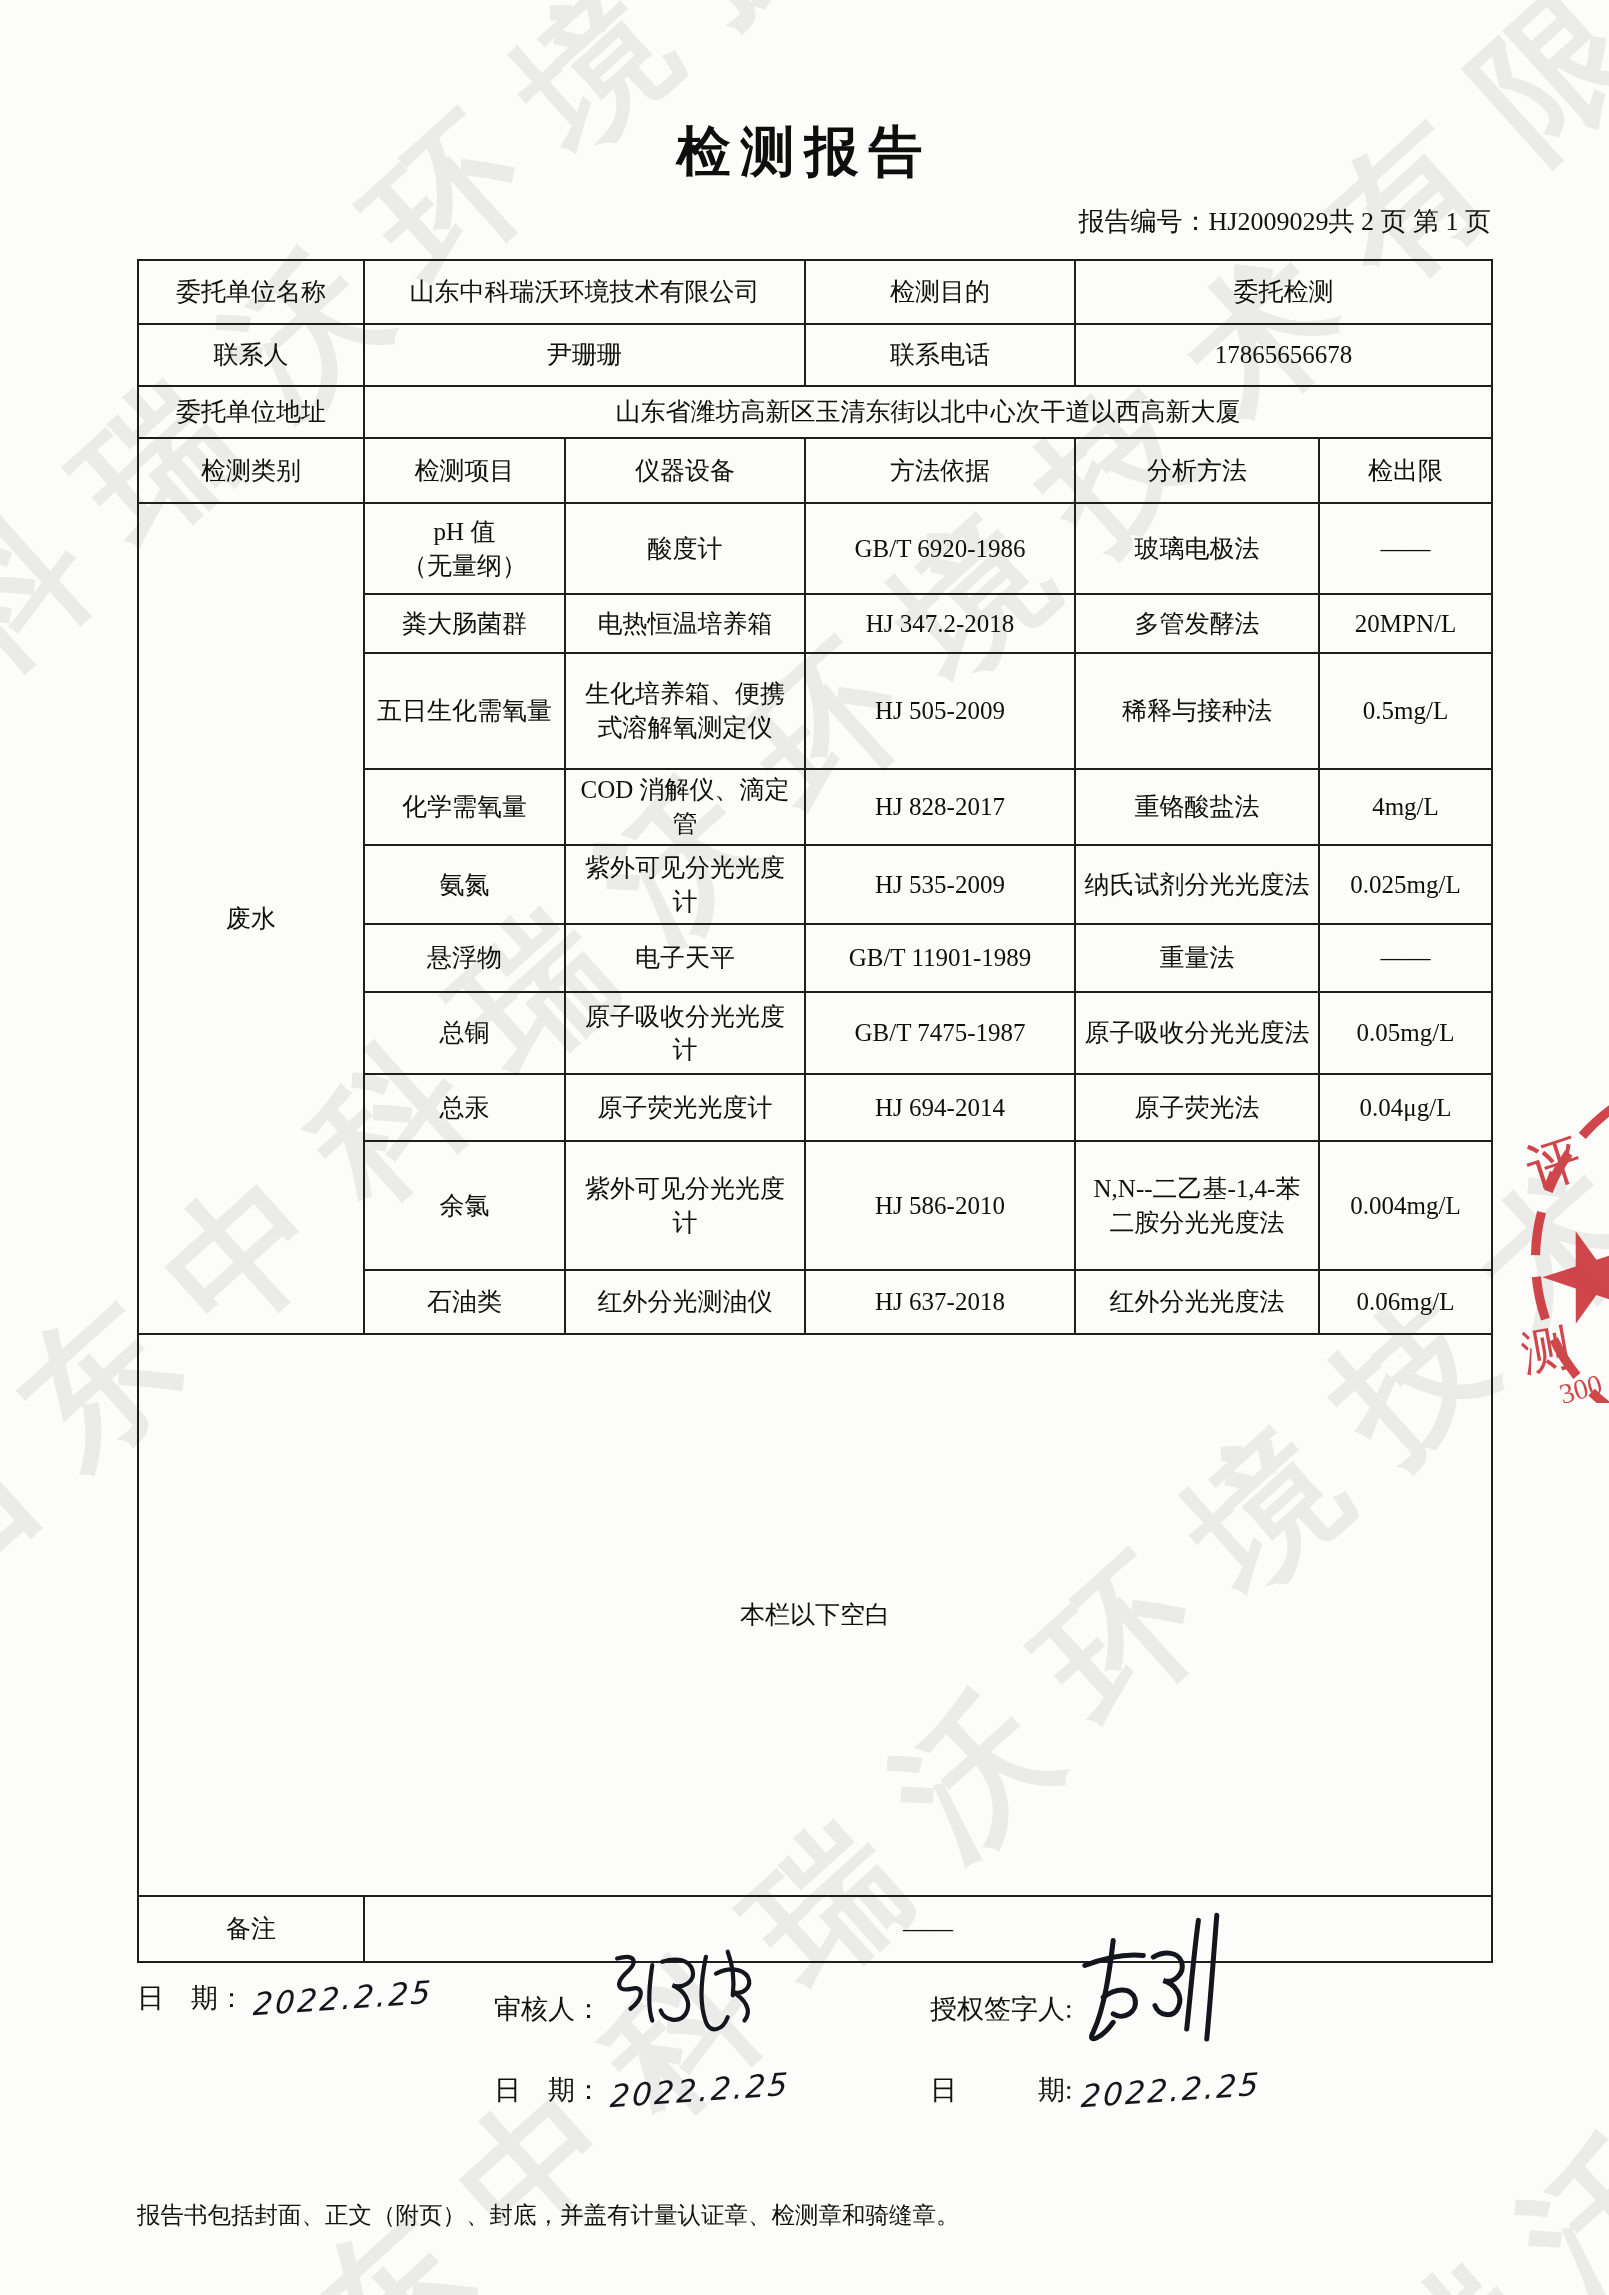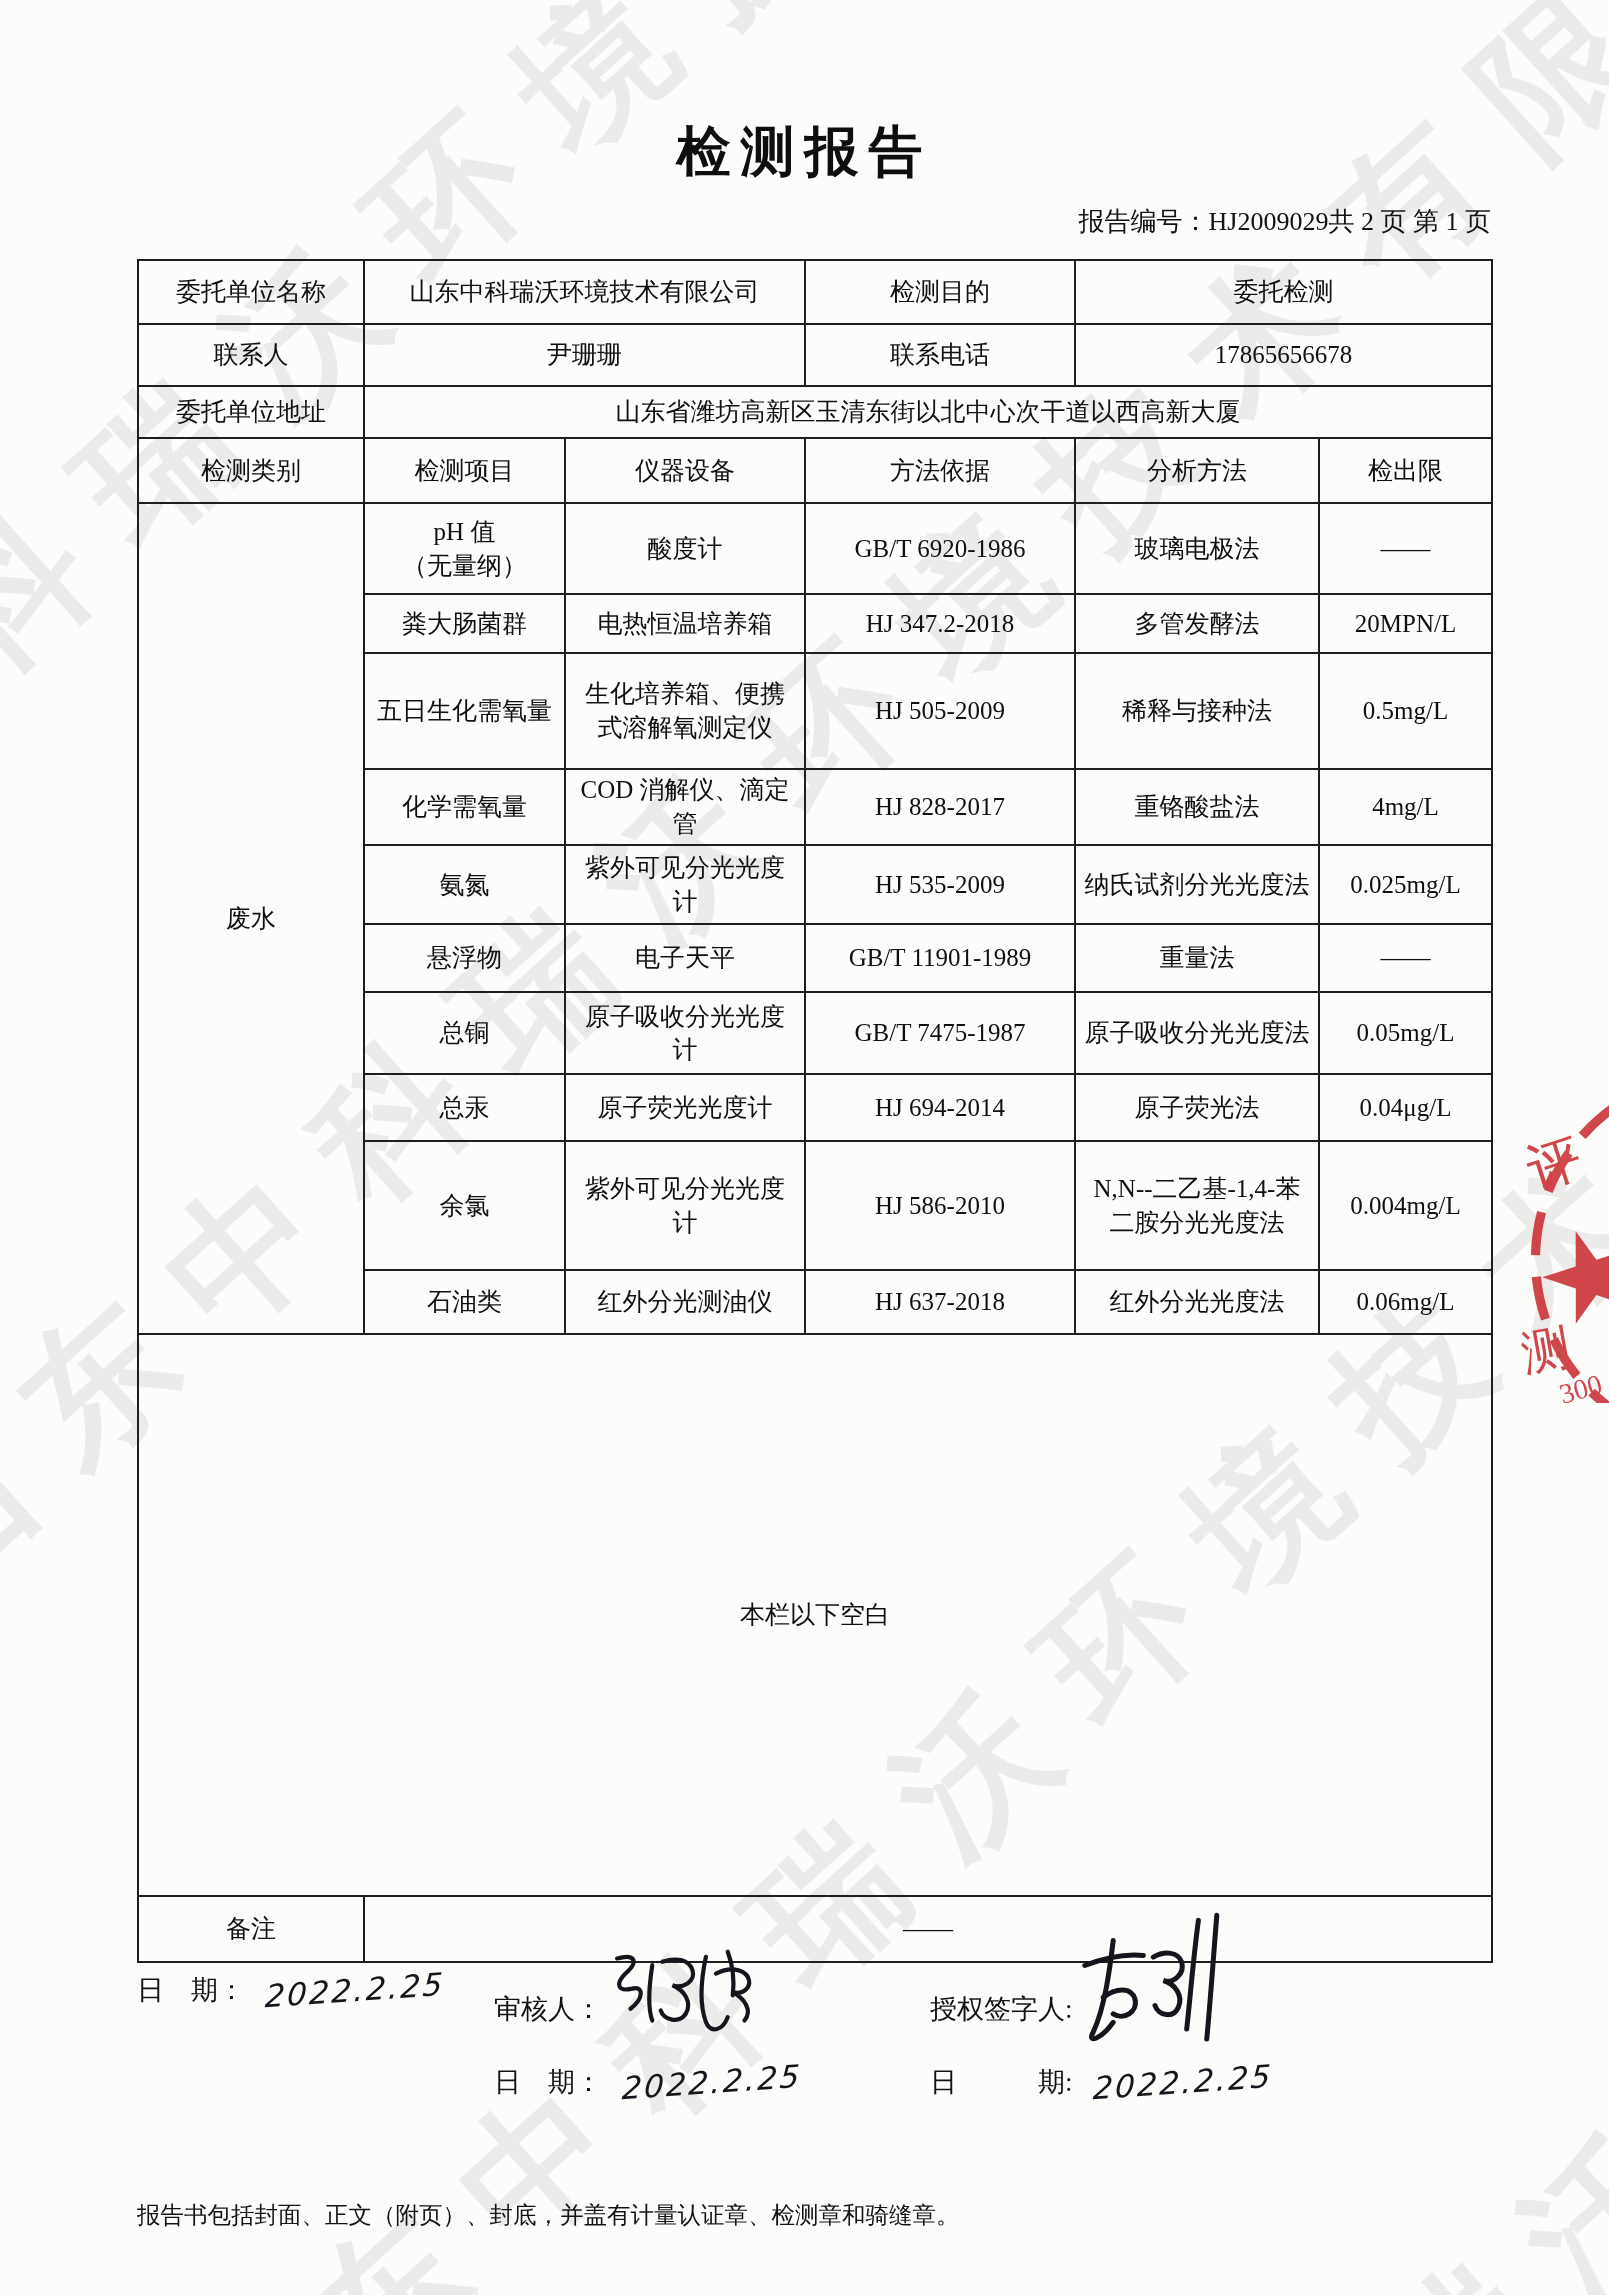--- a/index.html
+++ b/index.html
@@ -85,23 +85,22 @@
     display:flex;
     align-items:center;
     font-size:27px;
     white-space:nowrap;
   }
   .sig-line svg{position:relative;z-index:2;margin-top:-28.5px;}
   .date-line{
     display:flex;
     align-items:center;
     font-size:27px;
-    margin-top:9px;
+    margin-top:17px;
     white-space:nowrap;
-    gap:12px;
   }
   .hand{
     font-family:"DejaVu Sans",sans-serif;
     font-style:italic;
     font-size:31px;
     letter-spacing:2.5px;
     color:#15151d;
     display:inline-block;
     transform:rotate(-4deg) skewX(-8deg);
     margin-left:8.4px;

